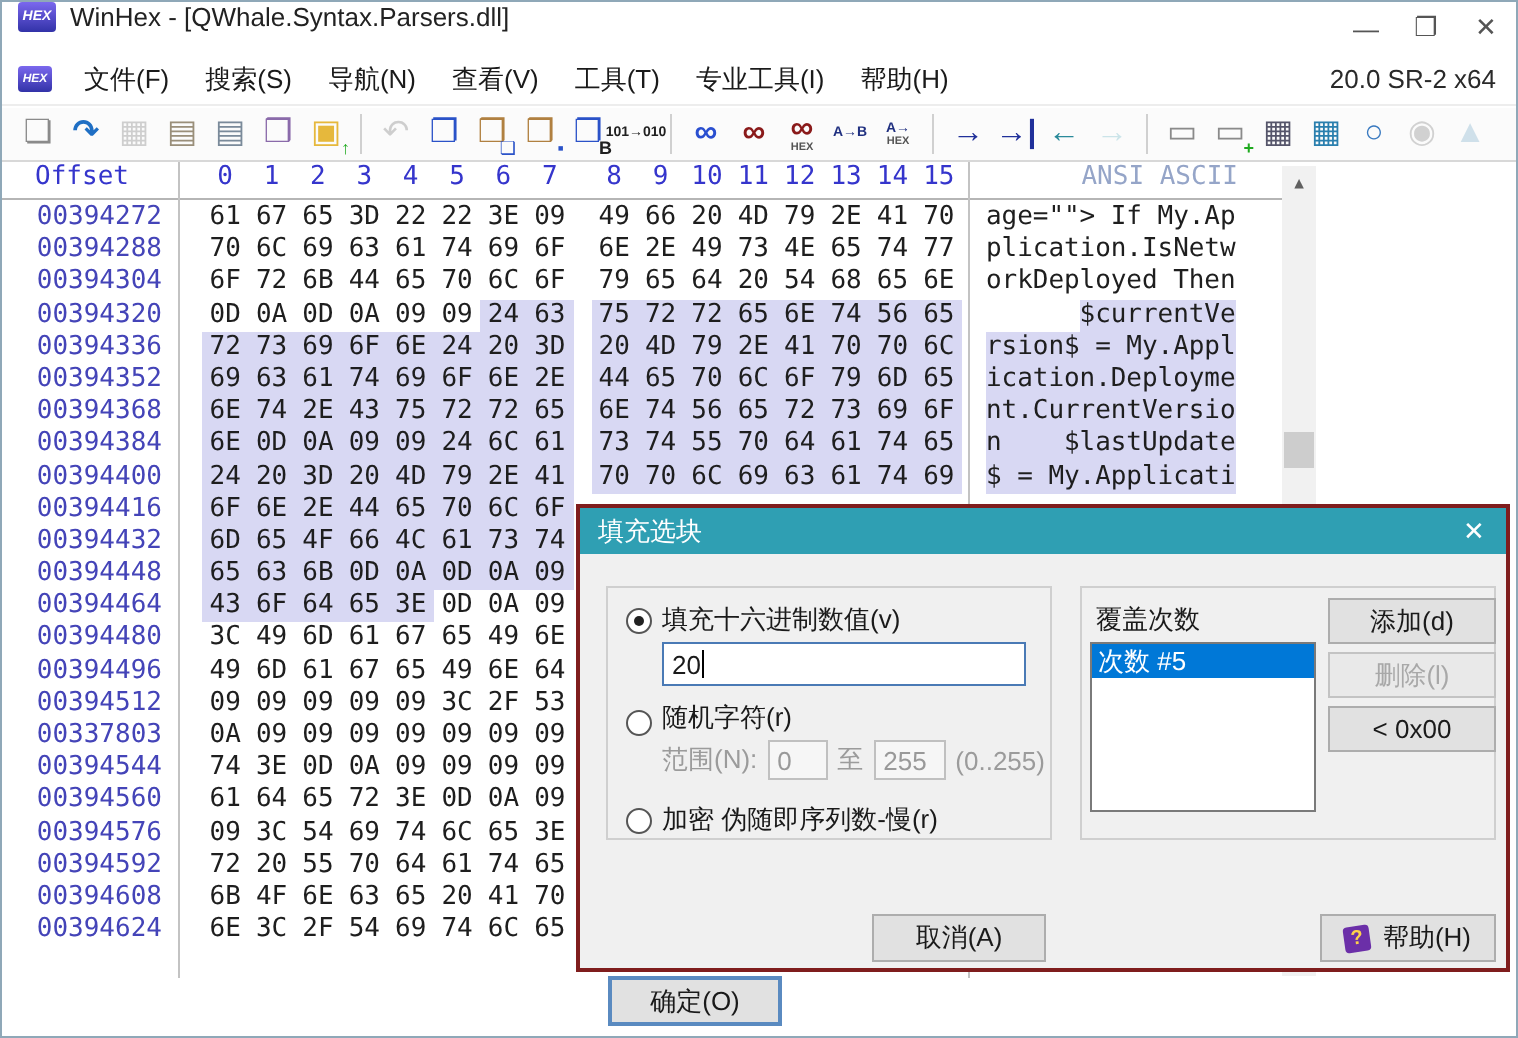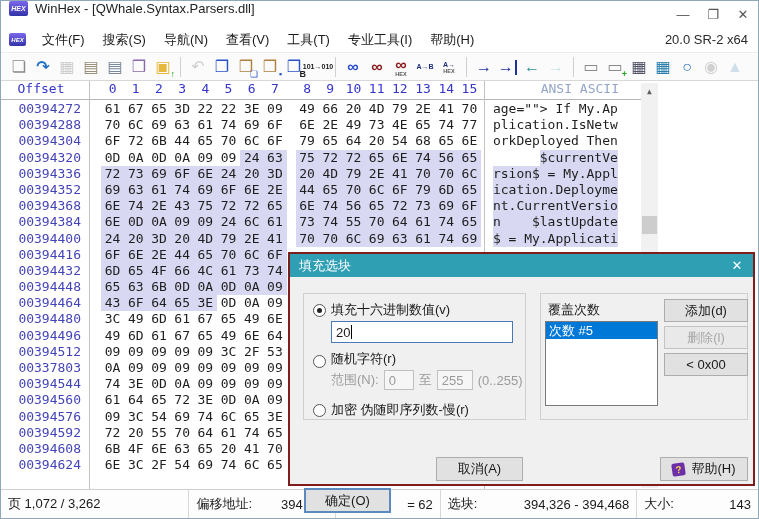--- a/index.html
+++ b/index.html
@@ -290,34 +290,14 @@
 
       <div class="dbtn focus" style="left:14px;top:179px;width:87px;height:25px;margin-top:32px;">确定(O)</div>
       <div class="dbtn" style="left:111px;top:180px;width:87px;height:24px;margin-left:35px;">取消(A)</div>
       <div class="dbtn" style="left:370px;top:180px;width:88px;height:24px;">
         <span class="helpicon">?</span>
         <span>帮助(H)</span>
       </div>
     </div>
   </div>
 
-  <div class="statusbar">
-    <div class="seg s1">
-        <span class="lbl">页 1,072 / 3,262</span>
-      </div>
-    <div class="seg s2">
-      <span class="lbl">偏移地址:</span>
-      <span class="val">394,468</span>
-    </div>
-    <div class="seg s3">
-        <span class="val">= 62</span>
-      </div>
-    <div class="seg s4">
-      <span class="lbl">选块:</span>
-      <span class="val">394,326 - 394,468</span>
-    </div>
-    <div class="seg s5">
-      <span class="lbl">大小:</span>
-      <span class="val">143</span>
-    </div>
-  </div>
 
 </div>
 
 </body></html>

